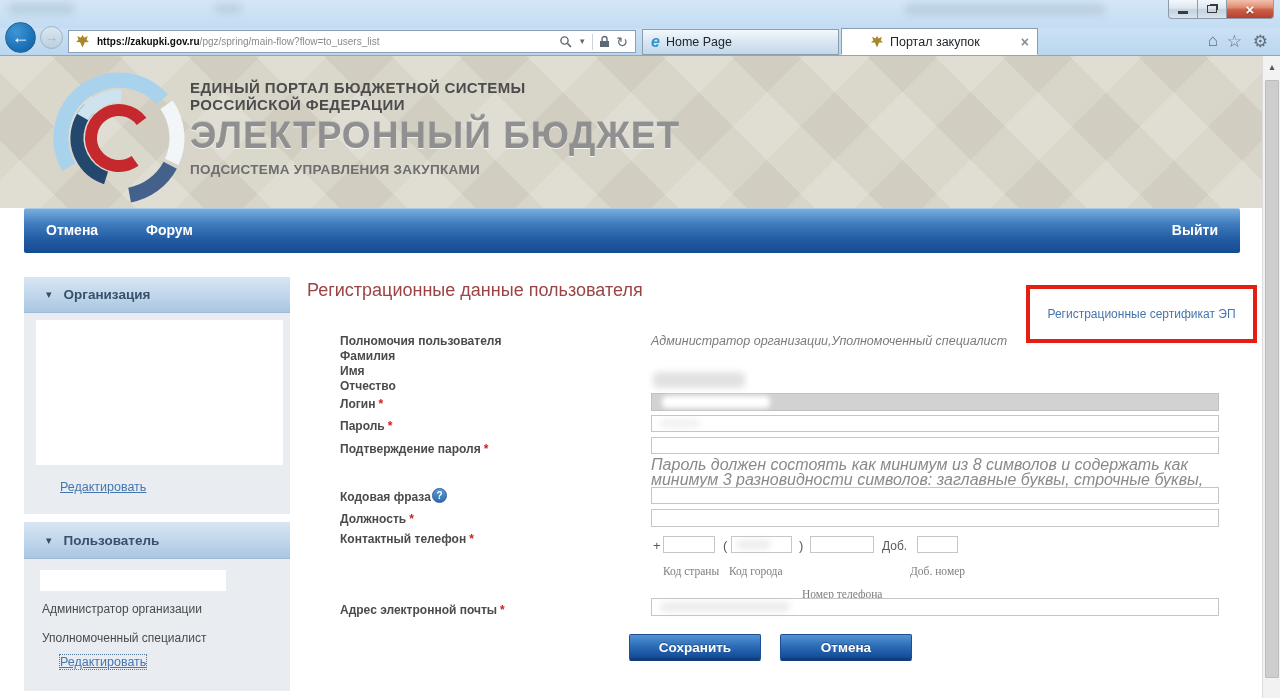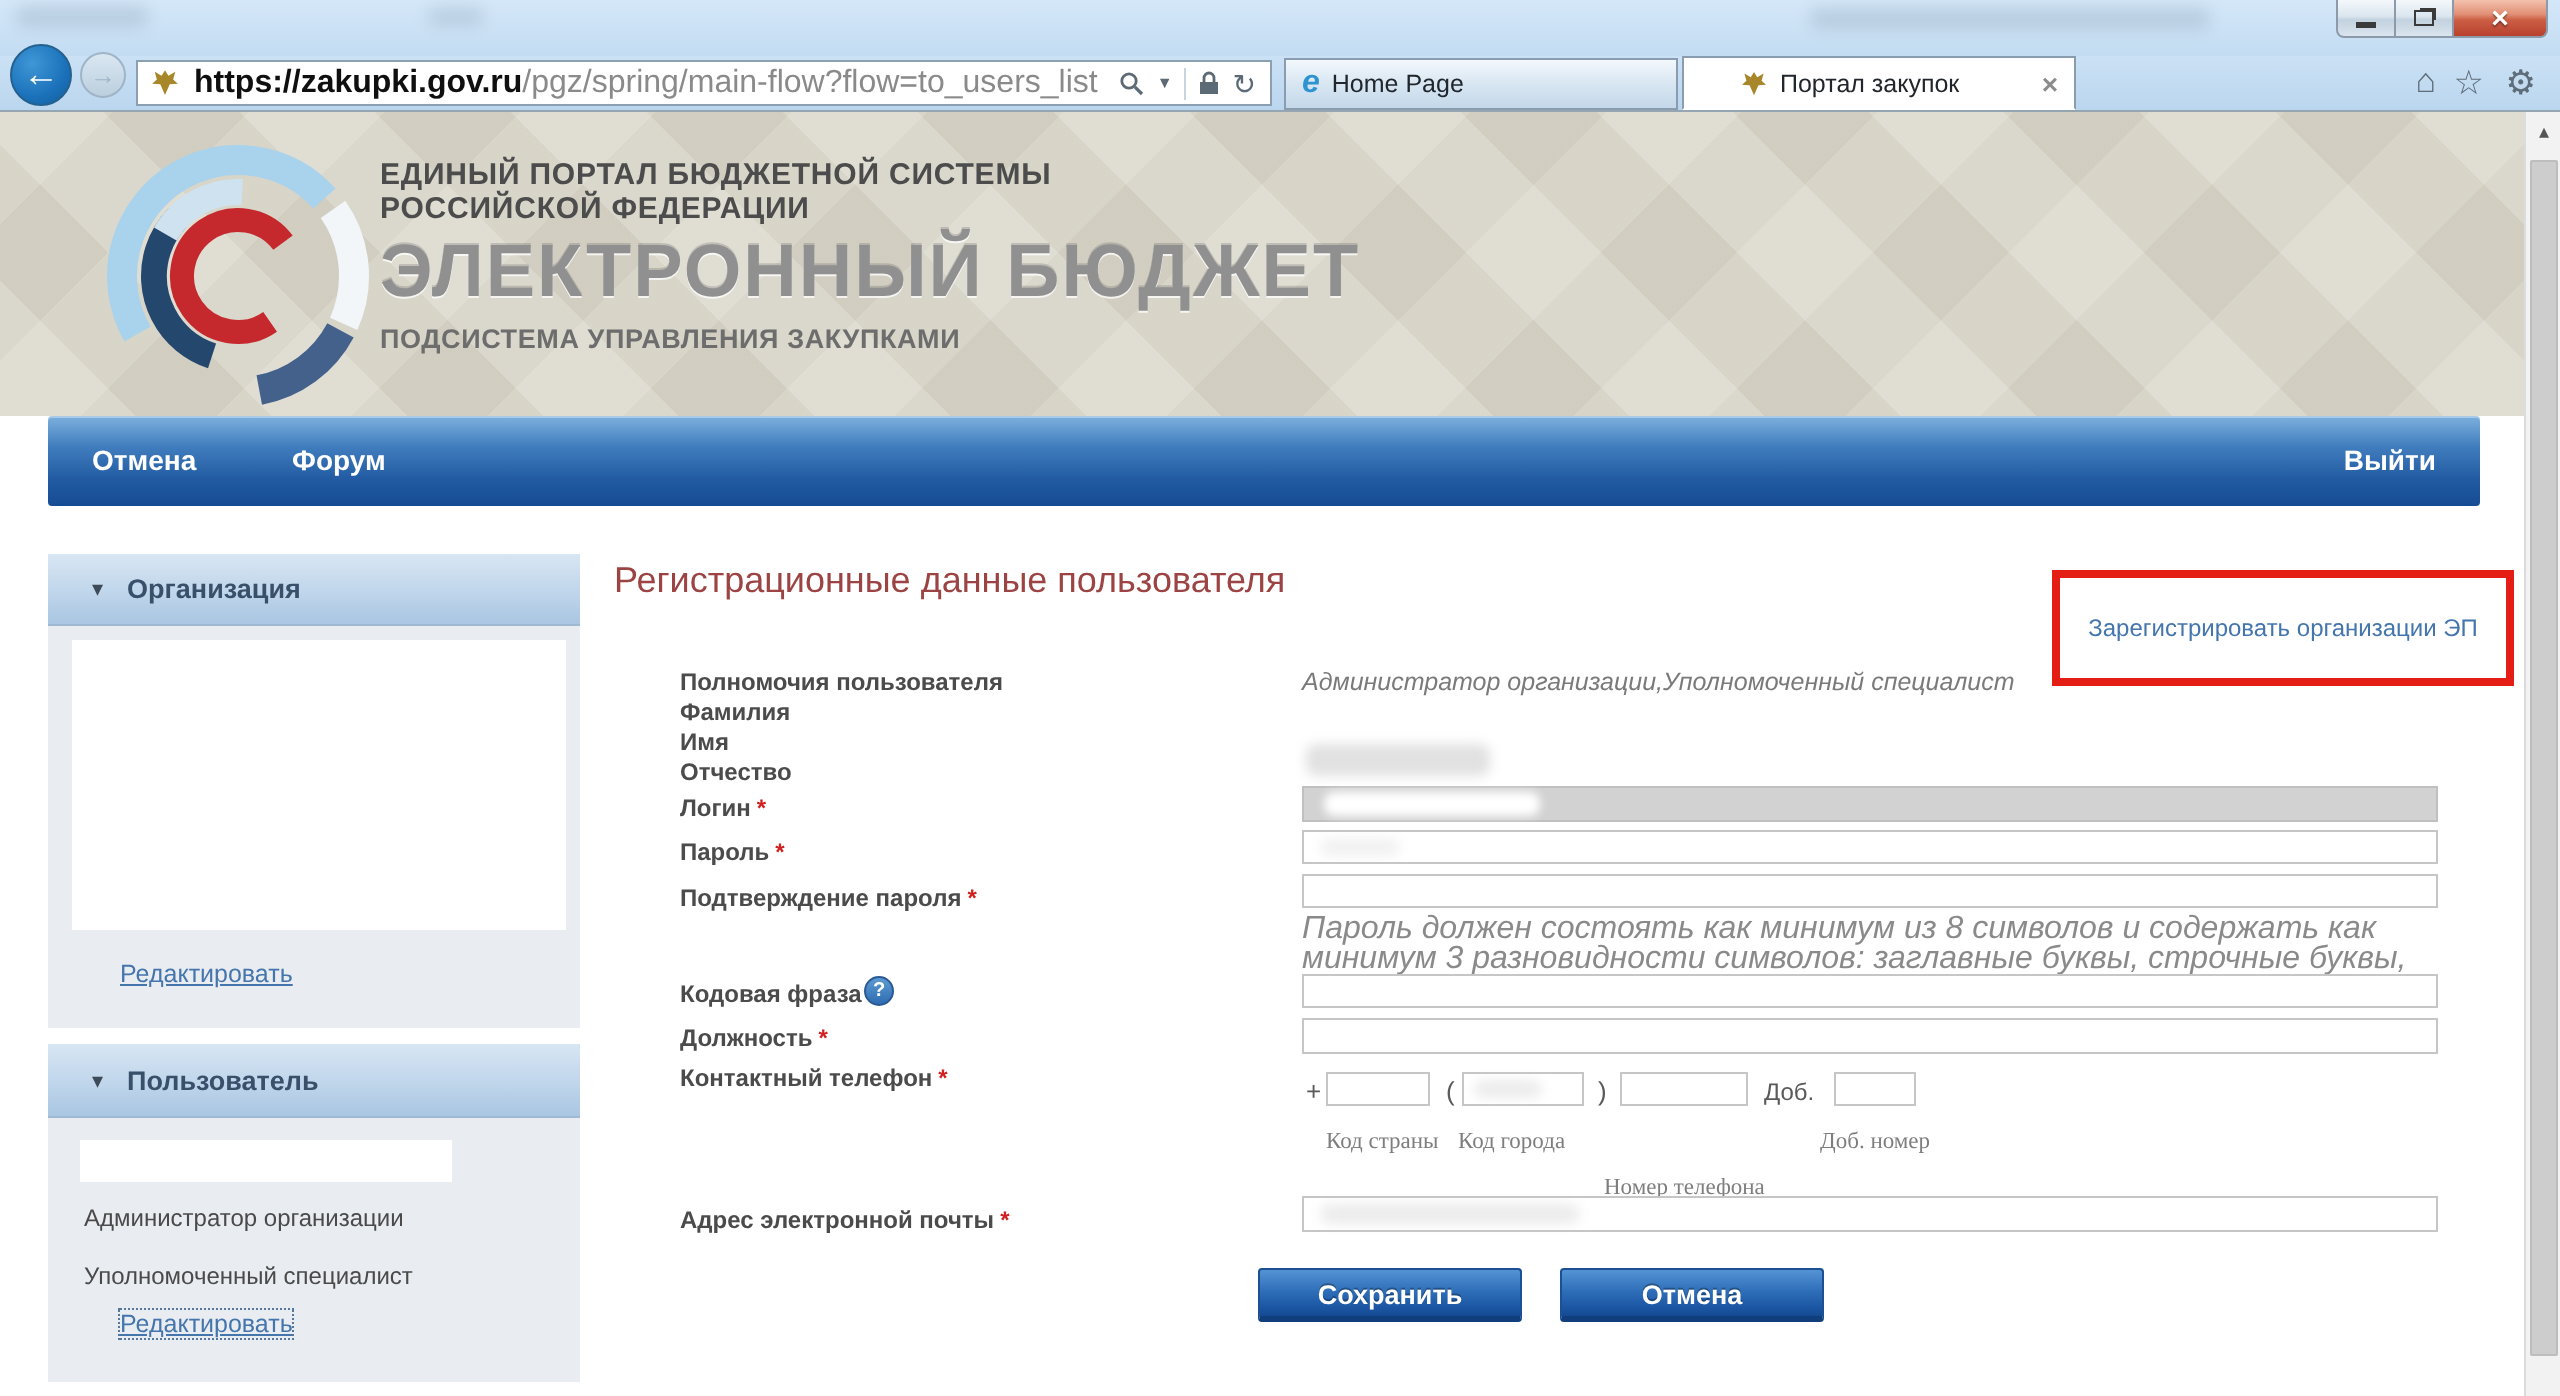--- a/index.html
+++ b/index.html
@@ -27,21 +27,21 @@
     background:linear-gradient(180deg,#cbe1f5 0%,#bad6ee 100%); }
   .nav-back { position:absolute; left:5px; top:-6px; width:31px; height:31px; border-radius:50%;
     background:radial-gradient(circle at 35% 30%,#3f97d6 0%,#1b72ba 60%,#135c9c 100%);
     border:1px solid #25618f; color:#fff; font-size:18px; line-height:29px; text-align:center; z-index:5; }
   .nav-fwd { position:absolute; left:40px; top:-2px; width:23px; height:23px; border-radius:50%;
     background:linear-gradient(180deg,#d9e7f2 0%,#bccfde 100%); border:1px solid #9fb4c6;
     color:#9db4c8; font-size:13px; line-height:21px; text-align:center; z-index:5; }
   .urlbar { position:absolute; left:68px; top:2px; width:568px; height:23px; background:#fff;
     border:1px solid #8ba0b2; display:flex; align-items:center; }
   .favicon { margin-left:6px; width:15px; height:15px; flex:0 0 auto; }
-  .url { margin-left:7px; font-size:16px; white-space:nowrap; overflow:hidden; flex:1 1 auto; }
+  .url { margin-left:7px; font-size:10px; white-space:nowrap; overflow:hidden; flex:1 1 auto; }
   .url-domain { color:#0f0f0f; font-weight:bold; }
   .url-path { color:#8a8a8a; }
   .url-icons { display:flex; align-items:center; margin-right:4px; flex:0 0 auto; color:#5c6a76; }
   .uicon { margin:0 3px; font-size:12px; }
   .url-divider { width:1px; height:16px; background:#c9d4dd; margin:0 3px; }
   .tab { position:absolute; top:1px; height:26px; font-size:12.5px; color:#20262c; display:flex; align-items:center;
     border:1px solid #8a9db0; }
   .tab1 { left:642px; width:197px; background:linear-gradient(180deg,#f3f8fc 0%,#d8e6f2 50%,#c4d8ea 100%); }
   .tab2 { left:841px; top:0; height:27px; width:197px; background:#fff; border-bottom:1px solid #fff;padding-left:20px; }
   .ie-e { color:#2f93d0; font-size:16px; font-weight:bold; font-style:italic; margin:0 6px 0 8px; }
@@ -216,21 +216,21 @@
     </div>
     <div class="side-body" style="top:503px;height:132px">
       <div class="side-whitebox" style="left:16px;top:11px;width:186px;height:21px"></div>
       <span class="side-text" style="left:18px;top:43px">Администратор организации</span>
       <span class="side-text" style="left:18px;top:72px">Уполномоченный специалист</span>
       <a class="link focus-dotted" style="position:absolute;left:36px;top:96px">Редактировать</a>
     </div>
 
     <div class="page-title">Регистрационные данные пользователя</div>
     <div class="annotation-box">
-      <span class="cert-link">Зарегистрировать организации ЭП</span>
+      <span class="cert-link">Регистрационные сертификат ЭП</span>
     </div>
 
     <span class="flabel" style="left:340px;top:278px">Полномочия пользователя</span>
     <span class="fvalue" style="left:651px;top:278px">Администратор организации,Уполномоченный специалист</span>
 
     <span class="flabel" style="left:340px;top:293px">Фамилия</span>
     <span class="flabel" style="left:340px;top:308px">Имя</span>
     <span class="flabel" style="left:340px;top:323px">Отчество</span>
     <div class="redact gray" style="left:653px;top:316px;width:92px;height:16px"></div>
 

